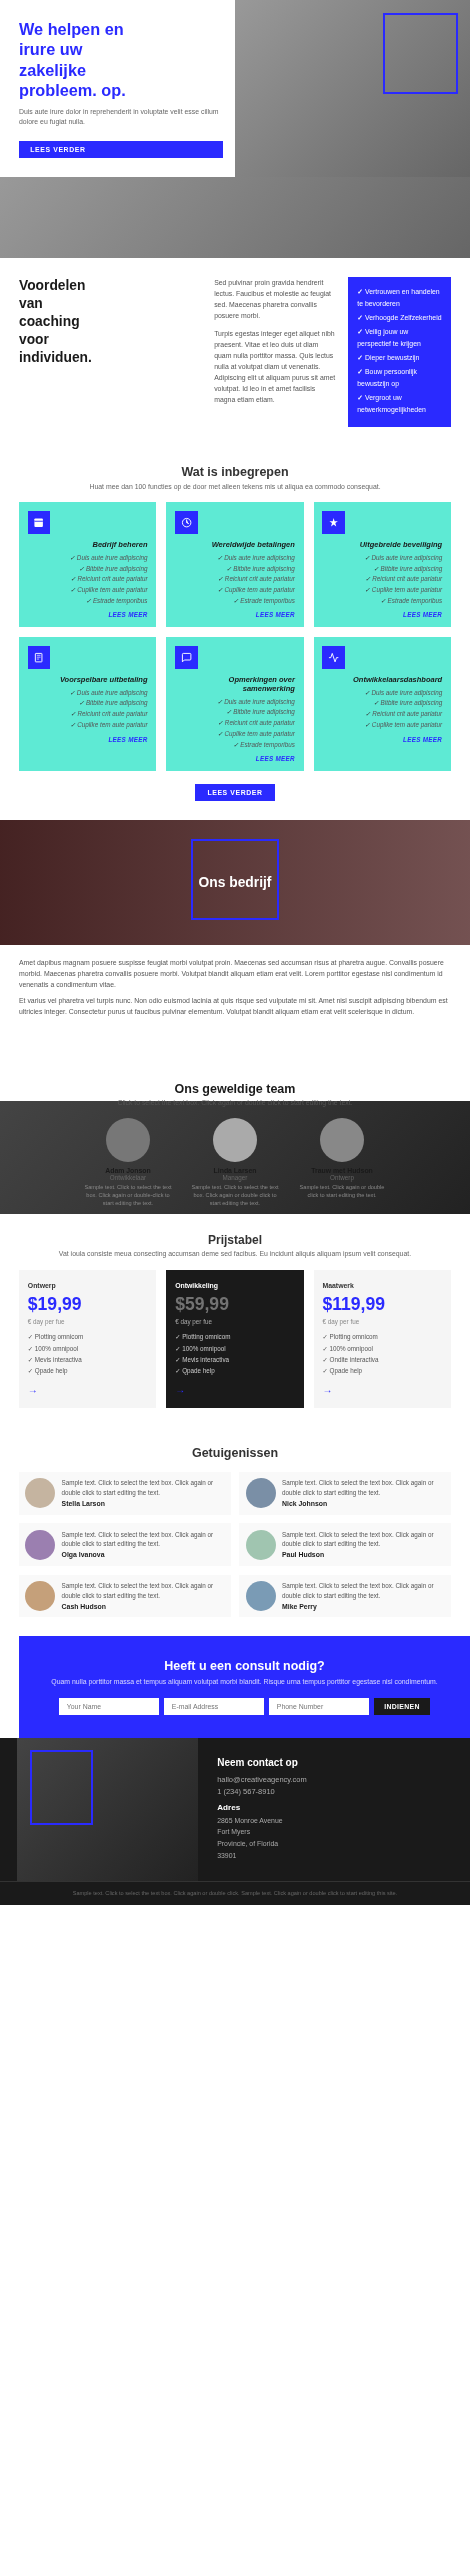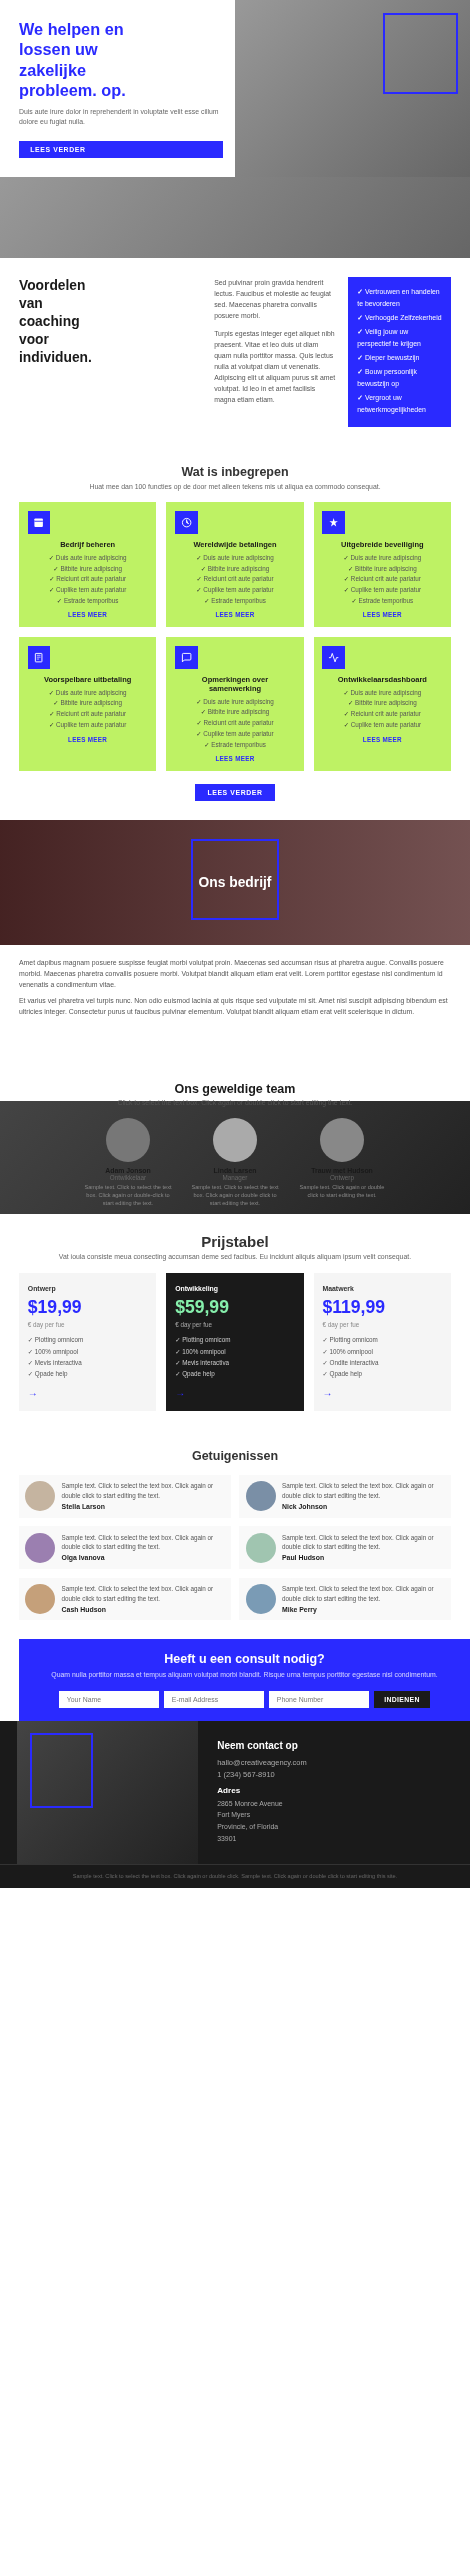--- a/index.html
+++ b/index.html
@@ -25,21 +25,21 @@
     .benefits-middle { width: 30%; font-size: 6.9px; color: #555; line-height: 1.6; }
     .benefits-right { width: 25%; background: #2a2aff; color: #fff; padding: 8.8px; font-size: 6.9px; line-height: 1.7; }
     .benefits-right li { list-style: none; padding-left: 0; margin-bottom: 2.5px; }
     .benefits-right li::before { content: "✓ "; font-weight: bold; }
 
     
     .included-section { padding: 19px; text-align: center; }
     .included-section h2 { font-size: 12.5px; font-weight: 800; margin-bottom: 3.8px; }
     .included-section p.sub { font-size: 6.9px; color: #666; margin-bottom: 12.5px; }
     .included-grid { display: grid; grid-template-columns: repeat(3, 1fr); gap: 10px; }
-    .included-item { background: #bef264; padding: 8.8px; text-align: center; }
+    .included-item { background: #5eead4; padding: 8.8px; text-align: right; font-style: italic; }
     .included-item .icon-box { width: 22.6px; height: 22.6px; background: #2a2aff; margin-bottom: 6.3px; display: flex; align-items: center; justify-content: center; }
     .included-item .icon-box svg { width: 11.3px; height: 11.3px; fill: #fff; }
     .included-item h3 { font-size: 7.5px; font-weight: 700; margin-bottom: 3.8px; color: #1a1a1a; }
     .included-item ul { list-style: none; font-size: 6.3px; color: #555; line-height: 1.7; }
     .included-item ul li::before { content: "✓ "; color: #333; }
     .included-item .lees-meer { font-size: 6.3px; color: #2a2aff; font-weight: 700; text-transform: uppercase; display: block; margin-top: 5px; cursor: pointer; letter-spacing: 0.3px; }
     .included-bottom { margin-top: 12.5px; }
     .lees-verder-btn { display: inline-block; background: #2a2aff; color: #fff; padding: 5px 12.5px; font-size: 6.9px; font-weight: 700; text-transform: uppercase; letter-spacing: 0.6px; cursor: pointer; }
 
     
@@ -63,28 +63,28 @@
     .team-member .avatar { width: 44px; height: 44px; border-radius: 50%; background: #999; margin: 0 auto 5px; overflow: hidden; }
     .team-member .avatar.av1 { background: #777; }
     .team-member .avatar.av2 { background: #aaa; }
     .team-member .avatar.av3 { background: #888; }
     .team-member h3 { font-size: 6.9px; font-weight: 700; color: #1a1a1a; }
     .team-member p { font-size: 6.3px; color: #666; }
     .team-member .team-desc { font-size: 5.6px; color: #888; max-width: 88px; margin-top: 2.5px; line-height: 1.4; }
 
     
     .pricing { padding: 19px; text-align: center; }
-    .pricing h2 { font-size: 15px; font-weight: 800; margin-bottom: 3.8px; }
+    .pricing h2 { font-size: 12px; font-weight: 800; margin-bottom: 3.8px; }
     .pricing p.sub { font-size: 6.9px; color: #666; margin-bottom: 12.5px; }
     .pricing-grid { display: grid; grid-template-columns: repeat(3, 1fr); gap: 10px; }
     .pricing-item { background: #f5f5f5; padding: 12.5px 8.8px; text-align: left; }
     .pricing-item.featured { background: #1a1a1a; color: #fff; }
     .pricing-item h3 { font-size: 6.9px; font-weight: 700; margin-bottom: 2.5px; }
     .pricing-item .price { font-size: 17.6px; font-weight: 800; color: #2a2aff; margin: 5px 0 2.5px; }
-    .pricing-item.featured .price { color: #86efac; }
+    .pricing-item.featured .price { color: #737373; }
     .pricing-item .price-sub { font-size: 6.3px; color: #888; margin-bottom: 6.3px; }
     .pricing-item.featured .price-sub { color: #aaa; }
     .pricing-item ul { list-style: none; font-size: 6.3px; color: #555; line-height: 1.8; }
     .pricing-item.featured ul { color: #ccc; }
     .pricing-item ul li::before { content: "✓ "; }
     .pricing-item .arrow { display: block; margin-top: 7.5px; color: #2a2aff; font-size: 10px; font-weight: 700; cursor: pointer; }
 
     
     .testimonials { padding: 19px; }
     .testimonials h2 { font-size: 12.5px; font-weight: 800; text-align: center; margin-bottom: 12.5px; }
@@ -94,21 +94,21 @@
     .testimonial-avatar.ta1 { background: #c5b4a0; }
     .testimonial-avatar.ta2 { background: #7a8fa6; }
     .testimonial-avatar.ta3 { background: #9b7fb0; }
     .testimonial-avatar.ta4 { background: #a0c5b0; }
     .testimonial-avatar.ta5 { background: #c5a07a; }
     .testimonial-avatar.ta6 { background: #7a9bb5; }
     .testimonial-content p { font-size: 6.3px; color: #555; line-height: 1.5; margin-bottom: 2.5px; }
     .testimonial-content .t-name { font-size: 6.9px; font-weight: 700; color: #1a1a1a; }
 
     
-    .cta { background: #2a2aff; padding: 13px; text-align: center; margin-left: 19px; }
+    .cta { background: #2a2aff; padding: 23px; text-align: center; margin-left: 19px; }
     .cta h2 { color: #fff; font-size: 12.5px; font-weight: 800; margin-bottom: 3.8px; }
     .cta p { color: rgba(255,255,255,0.8); font-size: 6.9px; margin-bottom: 10px; line-height: 1.5; }
     .cta-form { display: flex; gap: 5px; justify-content: center; flex-wrap: wrap; }
     .cta-form input { padding: 5px 7.5px; font-size: 6.9px; border: none; width: 100px; }
     .cta-form button { background: #1a1a1a; color: #fff; border: none; padding: 5px 10px; font-size: 6.9px; font-weight: 700; text-transform: uppercase; cursor: pointer; letter-spacing: 0.3px; }
 
     
     .contact-footer { display: flex; background: #1a1a1a; padding-left: 17px; }
     .contact-img { width: 40%; background: linear-gradient(to bottom, #555, #333); position: relative; min-height: 125px; }
     .contact-img .blue-border3 { position: absolute; top: 12.5px; left: 12.5px; width: 63px; height: 75px; border: 2.5px solid #2a2aff; }
@@ -127,21 +127,21 @@
     .img-placeholder { background: linear-gradient(135deg, #999, #666); }
     .img-placeholder-dark { background: linear-gradient(135deg, #444, #222); }
   </style>
 </head>
 <body>
 
 <section class="hero">
   <div class="hero-left">
     <h1>
       <span>We helpen en</span><br>
-      <span>lossen uw</span><br>
+      <span>irure uw</span><br>
       <span>zakelijke</span><br>
       <span style="color:#2a2aff;">probleem.</span><span> op.</span>
     </h1>
     <p>Duis aute irure dolor in reprehenderit in voluptate velit esse cillum dolore eu fugiat nulla.</p>
     <div class="hero-btn">LEES VERDER</div>
   </div>
   <div class="hero-right img-placeholder">
     <div class="blue-border-box"></div>
   </div>
 </section>

